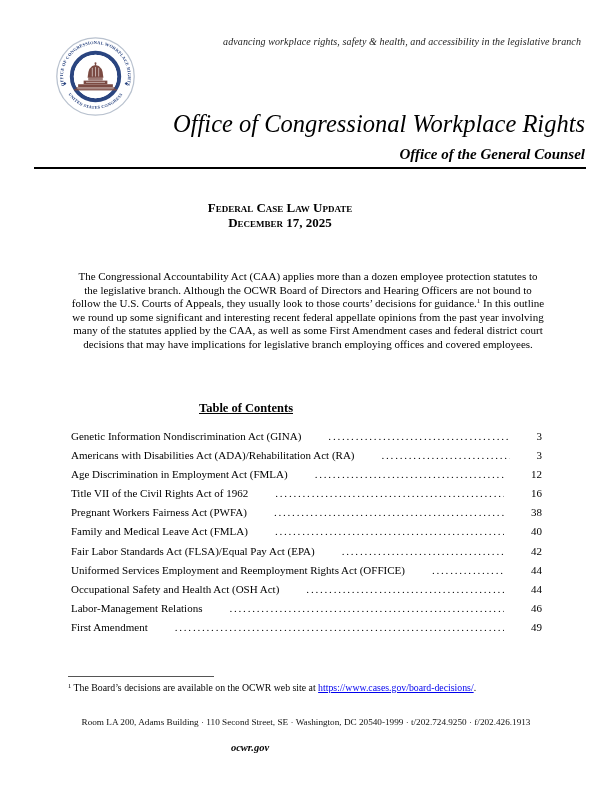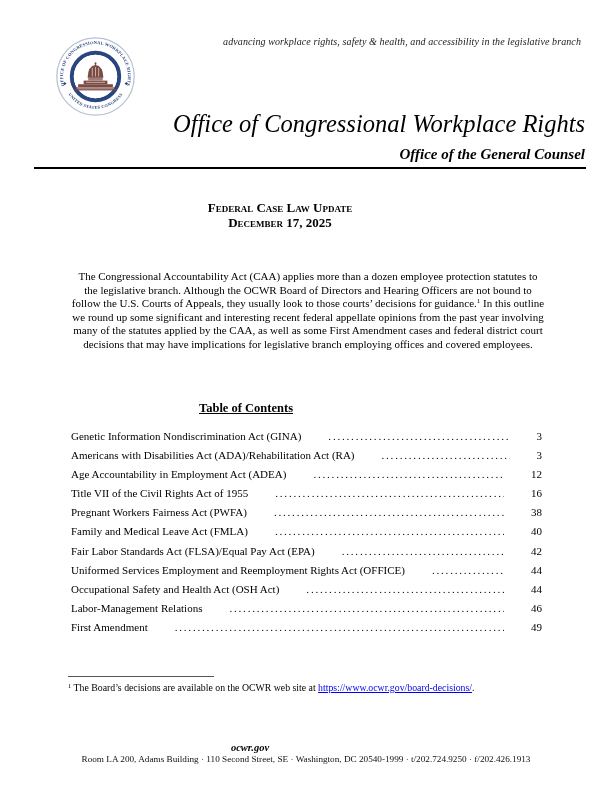--- a/index.html
+++ b/index.html
@@ -55,21 +55,21 @@
   
   .fn-rule{position:absolute;left:68px;top:676px;width:146px;height:1px;background:#555;}
   .footnote{
     position:absolute;left:68px;top:682px;width:478px;
     font-size:9.8px;line-height:12px;
   }
   .footnote sup{font-size:6.5px;line-height:0;vertical-align:3px;}
   .footnote a{color:#0000ee;text-decoration:underline;}
   
   .footer-address{
-    position:absolute;top:754px;left:0;width:612px;text-align:center;
+    position:absolute;top:717px;left:0;width:612px;text-align:center;
     font-size:9.2px;color:#111;
   }
   .site{
     position:absolute;top:742px;left:0;width:500px;text-align:center;
     font-size:10.5px;font-weight:bold;font-style:italic;
   }
 </style>
 </head>
 <body>
 
@@ -130,26 +130,26 @@
         <span class="toc-label">Genetic Information Nondiscrimination Act (GINA)</span>
         <span class="toc-dots"></span>
         <span class="toc-page">3</span>
       </div>
       <div class="toc-row">
         <span class="toc-label">Americans with Disabilities Act (ADA)/Rehabilitation Act (RA)</span>
         <span class="toc-dots"></span>
         <span class="toc-page">3</span>
       </div>
       <div class="toc-row">
-        <span class="toc-label">Age Accountability in Employment Act (ADEA)</span>
+        <span class="toc-label">Age Discrimination in Employment Act (FMLA)</span>
         <span class="toc-dots"></span>
         <span class="toc-page">12</span>
       </div>
       <div class="toc-row">
-        <span class="toc-label">Title VII of the Civil Rights Act of 1955</span>
+        <span class="toc-label">Title VII of the Civil Rights Act of 1962</span>
         <span class="toc-dots"></span>
         <span class="toc-page">16</span>
       </div>
       <div class="toc-row">
         <span class="toc-label">Pregnant Workers Fairness Act (PWFA)</span>
         <span class="toc-dots"></span>
         <span class="toc-page">38</span>
       </div>
       <div class="toc-row">
         <span class="toc-label">Family and Medical Leave Act (FMLA)</span>
@@ -177,18 +177,18 @@
         <span class="toc-page">46</span>
       </div>
       <div class="toc-row">
         <span class="toc-label">First Amendment</span>
         <span class="toc-dots"></span>
         <span class="toc-page">49</span>
       </div>
     </div>
 
   <div class="fn-rule"></div>
-  <div class="footnote"><sup>1</sup><span> The Board’s decisions are available on the OCWR web site at </span><a href="#">https://www.ocwr.gov/board-decisions/</a><span>.</span></div>
+  <div class="footnote"><sup>1</sup><span> The Board’s decisions are available on the OCWR web site at </span><a href="#">https://www.cases.gov/board-decisions/</a><span>.</span></div>
 
   <div class="footer-address">Room LA 200, Adams Building · 110 Second Street, SE · Washington, DC 20540-1999 · t/202.724.9250 · f/202.426.1913</div>
   <div class="site">ocwr.gov</div>
 
 </div>
 
 </body></html>

